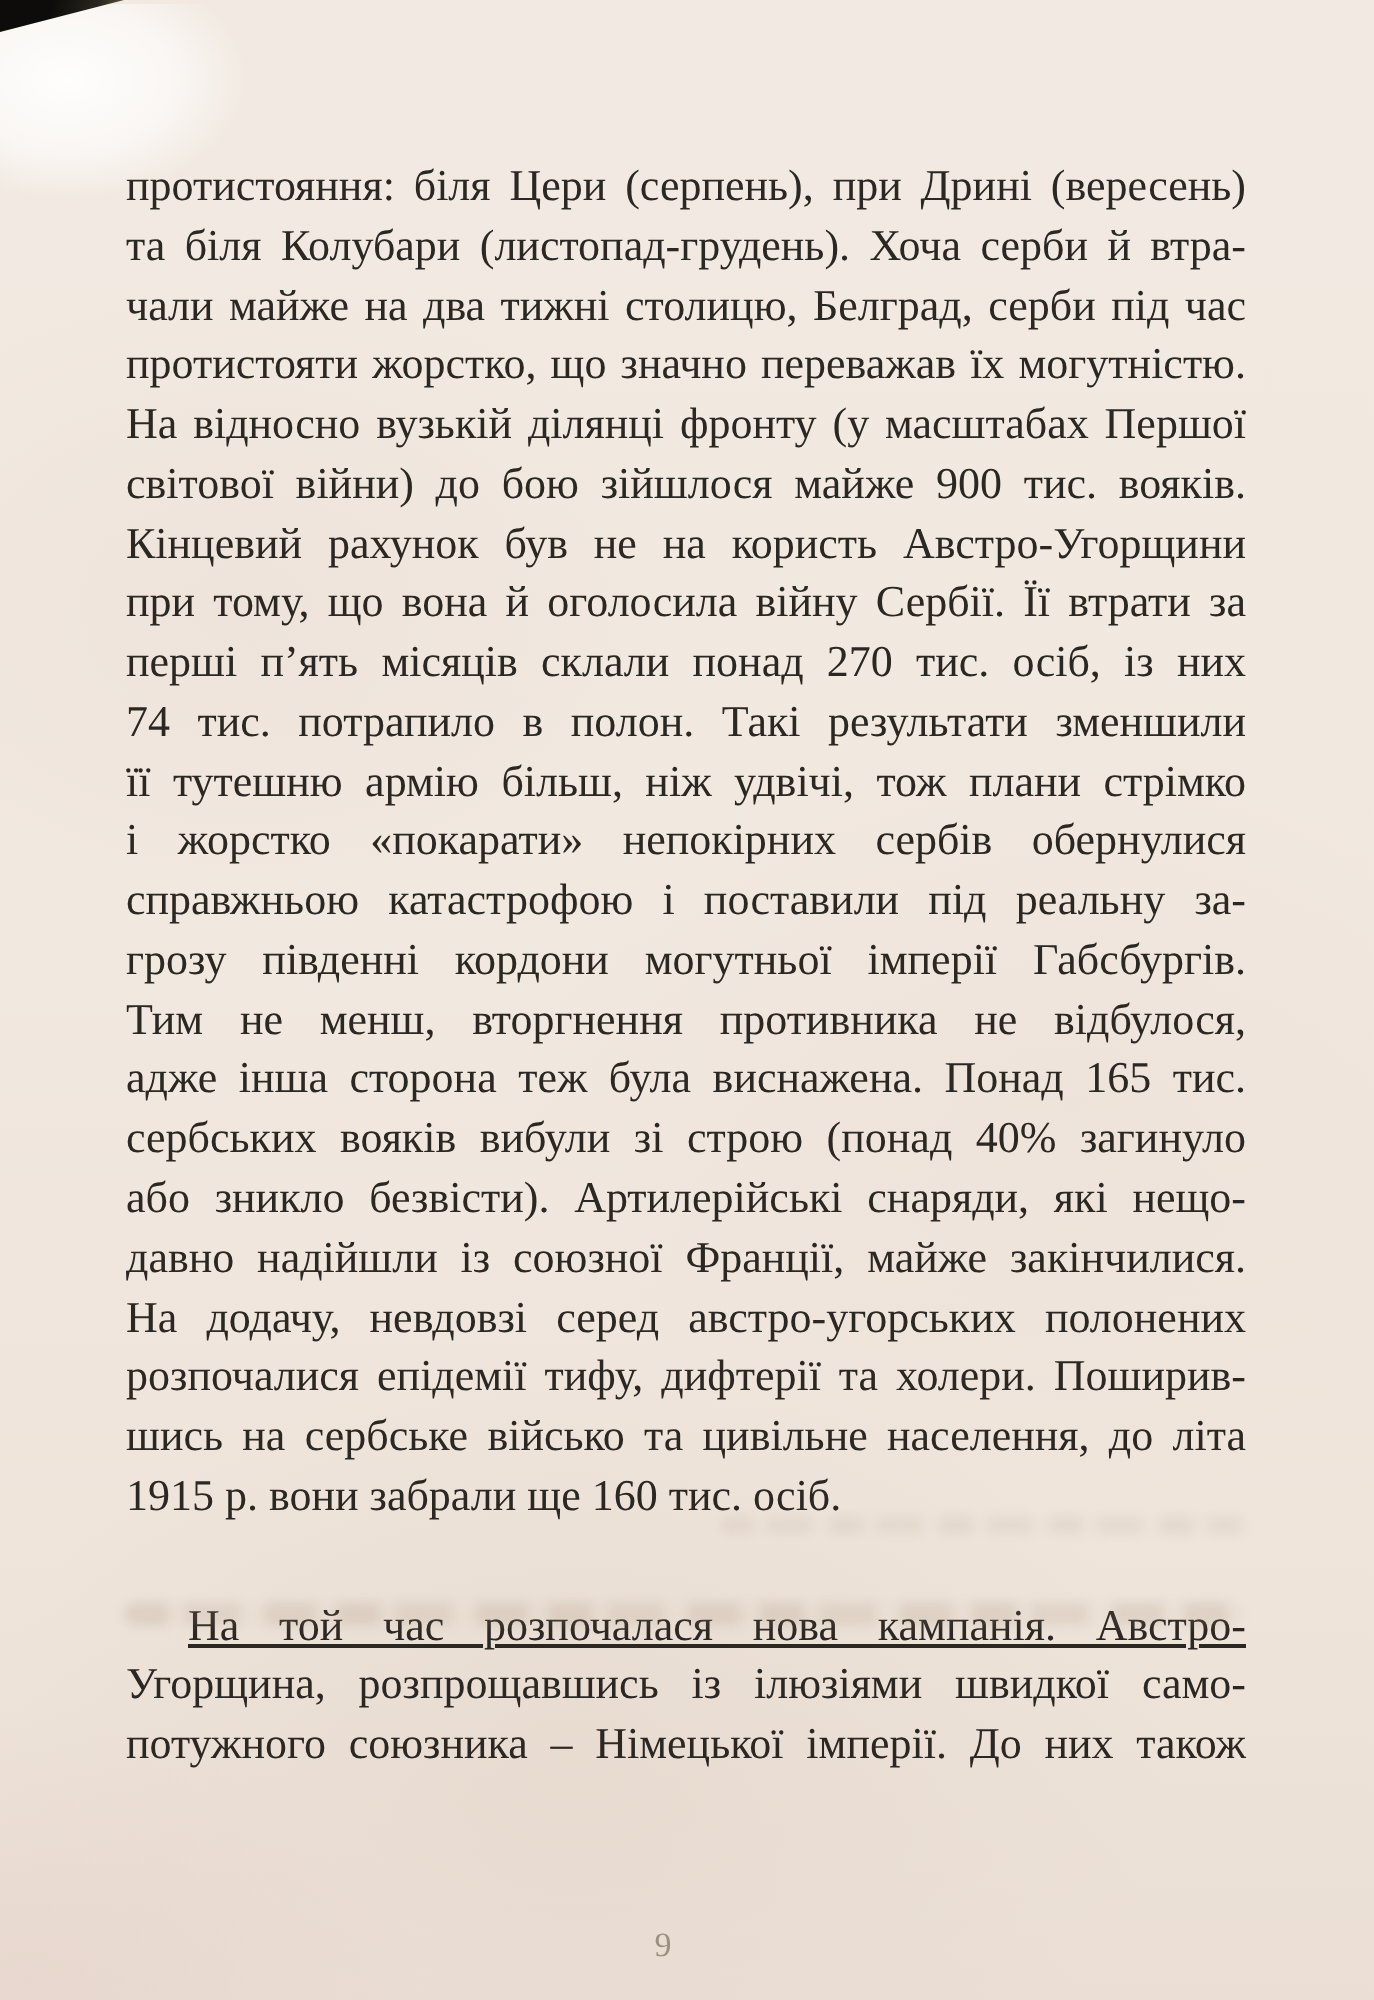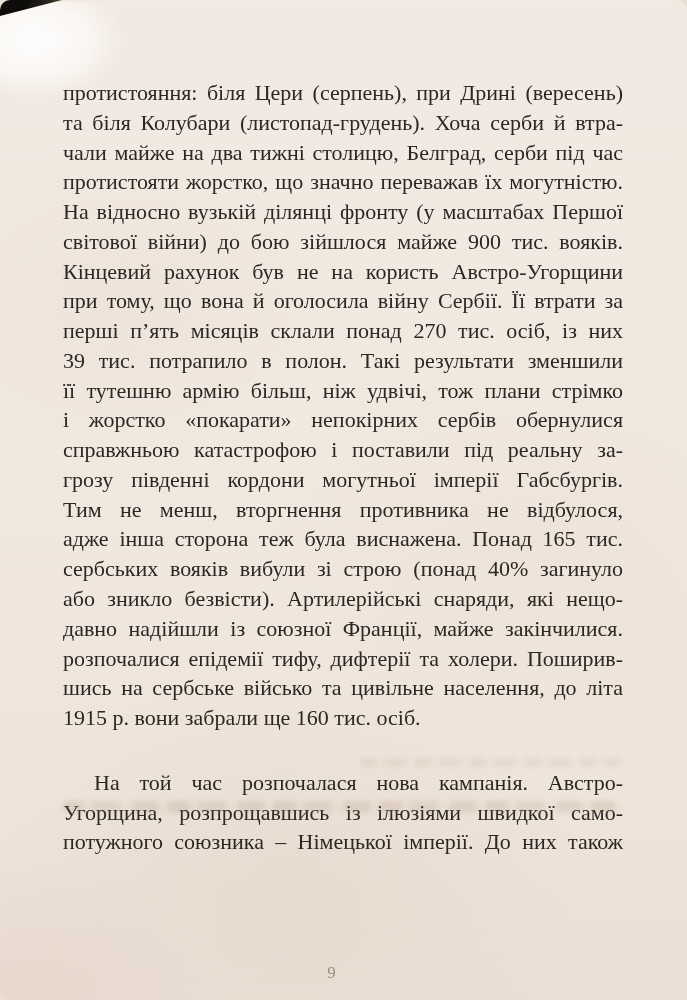--- a/index.html
+++ b/index.html
@@ -11,21 +11,20 @@
     position: relative;
     width: 687px;
     height: 1000px;
     overflow: hidden;
     background-image:
       radial-gradient(ellipse 320px 220px at 18% 30%, rgba(216,198,182,0.15), transparent 70%),
       radial-gradient(ellipse 380px 280px at 78% 55%, rgba(221,205,190,0.13), transparent 72%),
       radial-gradient(ellipse 420px 300px at 42% 88%, rgba(210,190,175,0.18), transparent 70%),
       radial-gradient(ellipse 260px 180px at 2% 99%, rgba(219,188,180,0.22), transparent 75%),
       linear-gradient(180deg, #f2eae2 0%, #f1e8e0 45%, #eee4da 80%, #ebdfd5 100%);
-    border-radius: 10px;
   }
   
   .corner-wedge {
     position: absolute;
     left: 0; top: 0;
     width: 62px; height: 16px;
     background: linear-gradient(105deg, #0d0c0a 40%, #2a261f 75%, #57503f 95%);
     clip-path: polygon(0 0, 62px 0, 0 16px);
   }
   
@@ -54,20 +53,21 @@
     text-align-last: justify;
     white-space: normal;
     height: 29.77px;
     overflow: visible;
   }
   .line.lastline {
     text-align-last: left;
   }
   .line.indent {
     text-indent: 31px;
+    text-decoration: underline;
   }
   .para + .para {
     margin-top: 35px;
   }
   
   .ghost {
     position: absolute;
     pointer-events: none;
     filter: blur(2.6px);
     border-radius: 6px;
@@ -111,30 +111,31 @@
     <div class="para">
         <div class="line">протистояння: біля Цери (серпень), при Дрині (вересень)</div>
         <div class="line">та біля Колубари (листопад-грудень). Хоча серби й втра-</div>
         <div class="line">чали майже на два тижні столицю, Белград, серби під час</div>
         <div class="line">протистояти жорстко, що значно переважав їх могутністю.</div>
         <div class="line">На відносно вузькій ділянці фронту (у масштабах Першої</div>
         <div class="line">світової війни) до бою зійшлося майже 900 тис. вояків.</div>
         <div class="line">Кінцевий рахунок був не на користь Австро-Угорщини</div>
         <div class="line">при тому, що вона й оголосила війну Сербії. Її втрати за</div>
         <div class="line">перші п’ять місяців склали понад 270 тис. осіб, із них</div>
-        <div class="line">39 тис. потрапило в полон. Такі результати зменшили</div>
+        <div class="line">74 тис. потрапило в полон. Такі результати зменшили</div>
         <div class="line">її тутешню армію більш, ніж удвічі, тож плани стрімко</div>
         <div class="line">і жорстко «покарати» непокірних сербів обернулися</div>
         <div class="line">справжньою катастрофою і поставили під реальну за-</div>
         <div class="line">грозу південні кордони могутньої імперії Габсбургів.</div>
         <div class="line">Тим не менш, вторгнення противника не відбулося,</div>
         <div class="line">адже інша сторона теж була виснажена. Понад 165 тис.</div>
         <div class="line">сербських вояків вибули зі строю (понад 40% загинуло</div>
         <div class="line">або зникло безвісти). Артилерійські снаряди, які нещо-</div>
         <div class="line">давно надійшли із союзної Франції, майже закінчилися.</div>
+        <div class="line">На додачу, невдовзі серед австро-угорських полонених</div>
         <div class="line">розпочалися епідемії тифу, дифтерії та холери. Поширив-</div>
         <div class="line">шись на сербське військо та цивільне населення, до літа</div>
         <div class="line lastline">1915 р. вони забрали ще 160 тис. осіб.</div>
       </div>
     <div class="para">
         <div class="line indent">На той час розпочалася нова кампанія. Австро-</div>
         <div class="line">Угорщина, розпрощавшись із ілюзіями швидкої само-</div>
         <div class="line">потужного союзника – Німецької імперії. До них також</div>
       </div>
   </div>

